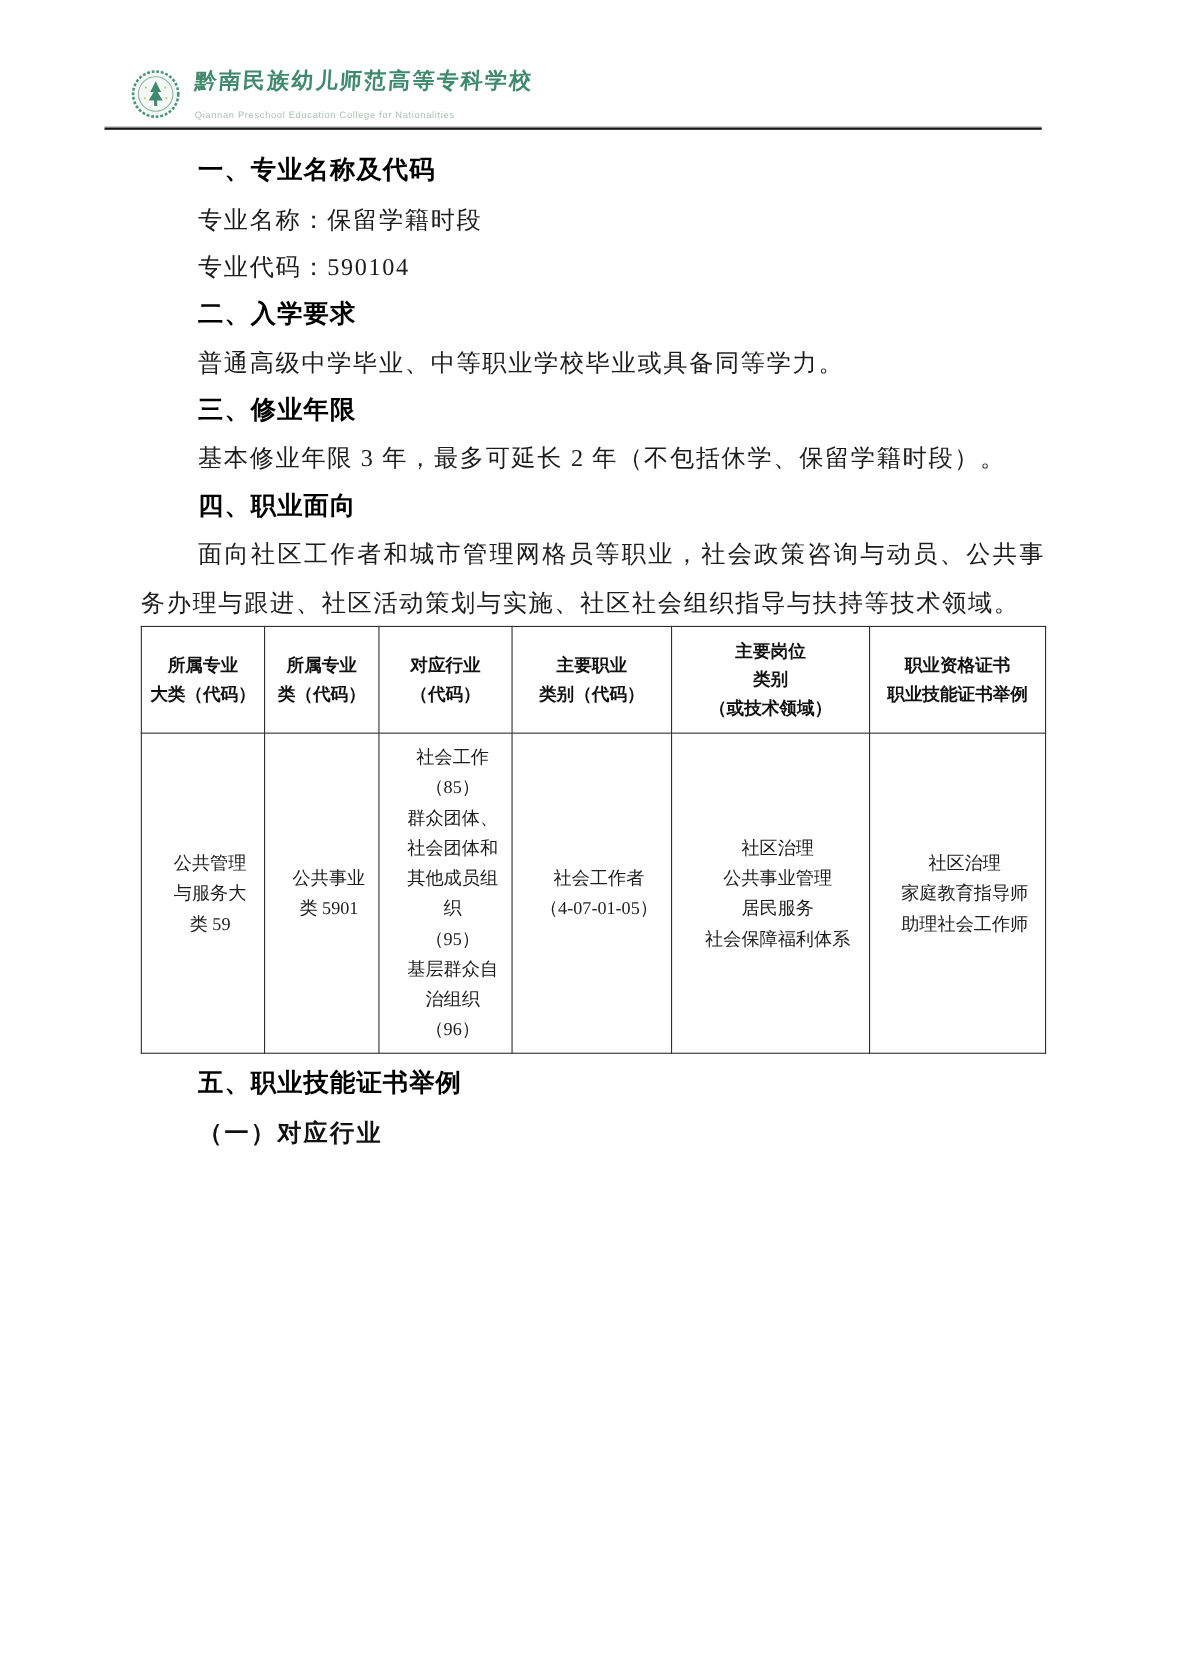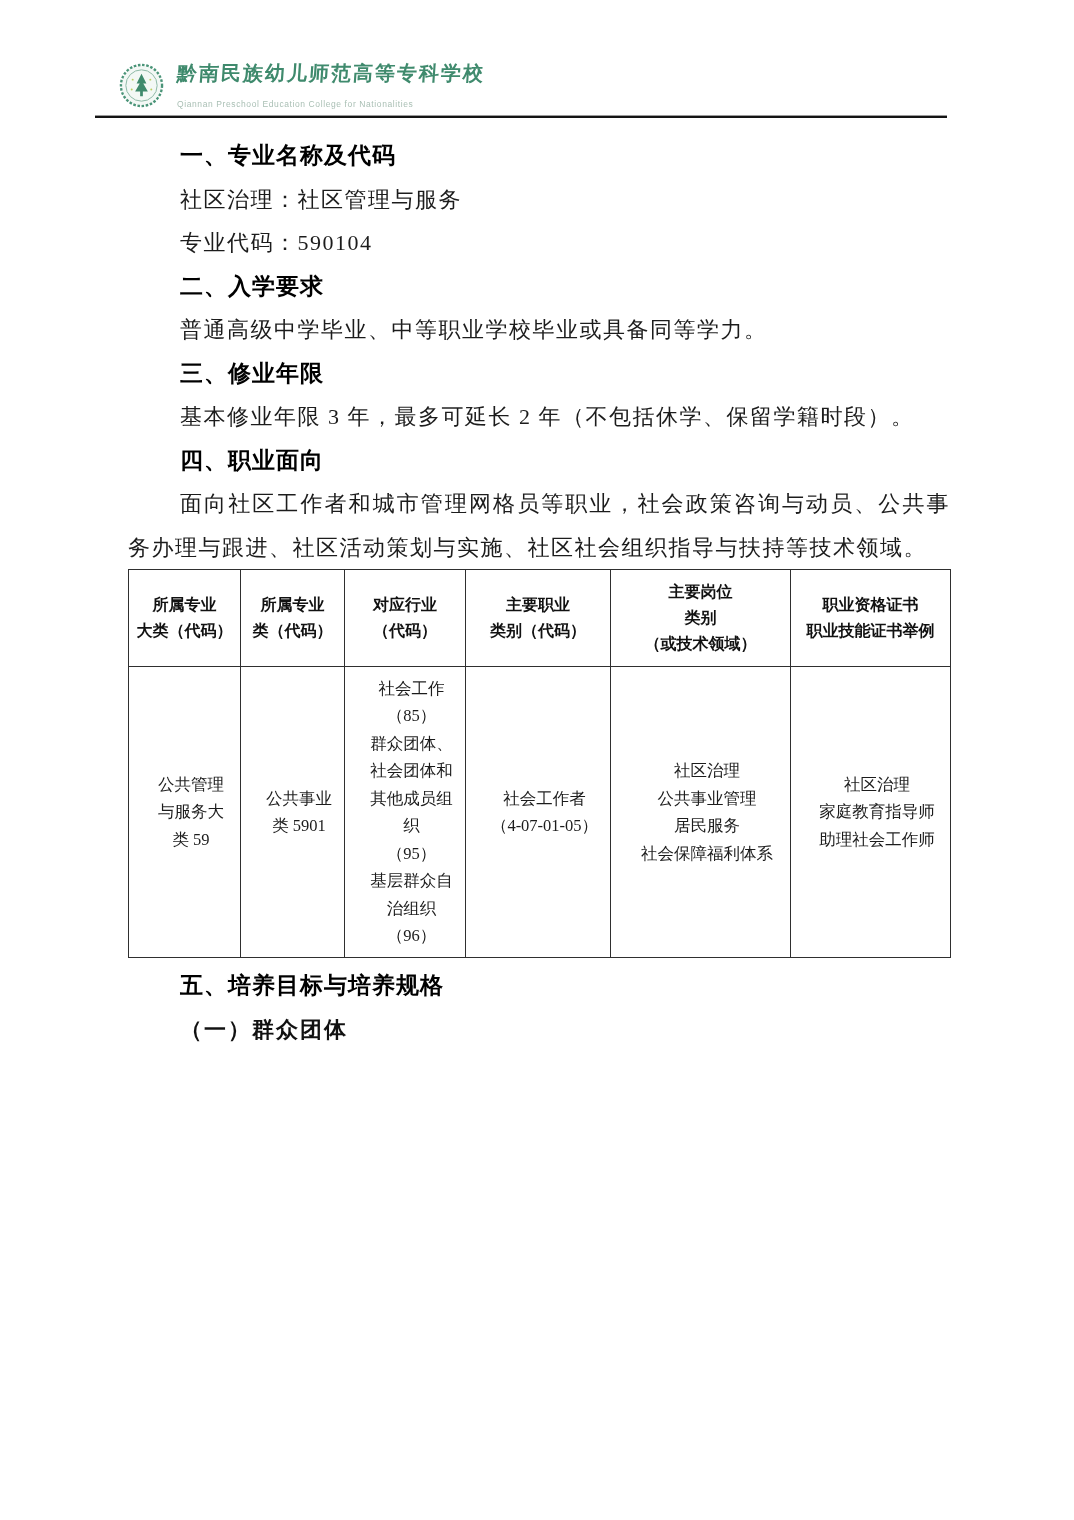--- a/index.html
+++ b/index.html
@@ -89,21 +89,21 @@
         <div class="logo-cn">黔南民族幼儿师范高等专科学校</div>
         <div class="logo-en">Qiannan Preschool Education College for Nationalities</div>
       </div>
     </div>
     <div class="header-rule"></div>
   </header>
 
   <main class="doc-body">
 
     <h2 class="sec-title">一、专业名称及代码</h2>
-    <p class="line">社区治理：社区管理与服务</p>
+    <p class="line">专业名称：保留学籍时段</p>
     <p class="line">专业代码：590104</p>
 
     <h2 class="sec-title">二、入学要求</h2>
     <p class="para">普通高级中学毕业、中等职业学校毕业或具备同等学力。</p>
 
     <h2 class="sec-title">三、修业年限</h2>
     <p class="para">基本修业年限 3 年，最多可延长 2 年（不包括休学、保留学籍时段）。</p>
 
     <h2 class="sec-title">四、职业面向</h2>
     <p class="para">面向社区工作者和城市管理网格员等职业，社会政策咨询与动员、公共事务办理与跟进、社区活动策划与实施、社区社会组织指导与扶持等技术领域。</p>
@@ -159,17 +159,17 @@
 社会保障福利体系</td>
           <td>社区治理
 家庭教育指导师
 助理社会工作师</td>
         </tr>
       </tbody>
     </table>
 
     <div class="gap-after-table"></div>
 
-    <h2 class="sec-title">五、培养目标与培养规格</h2>
-    <h3 class="sub-title">（一）群众团体</h3>
+    <h2 class="sec-title">五、职业技能证书举例</h2>
+    <h3 class="sub-title">（一）对应行业</h3>
 
   </main>
 </div>
 
 </body></html>

